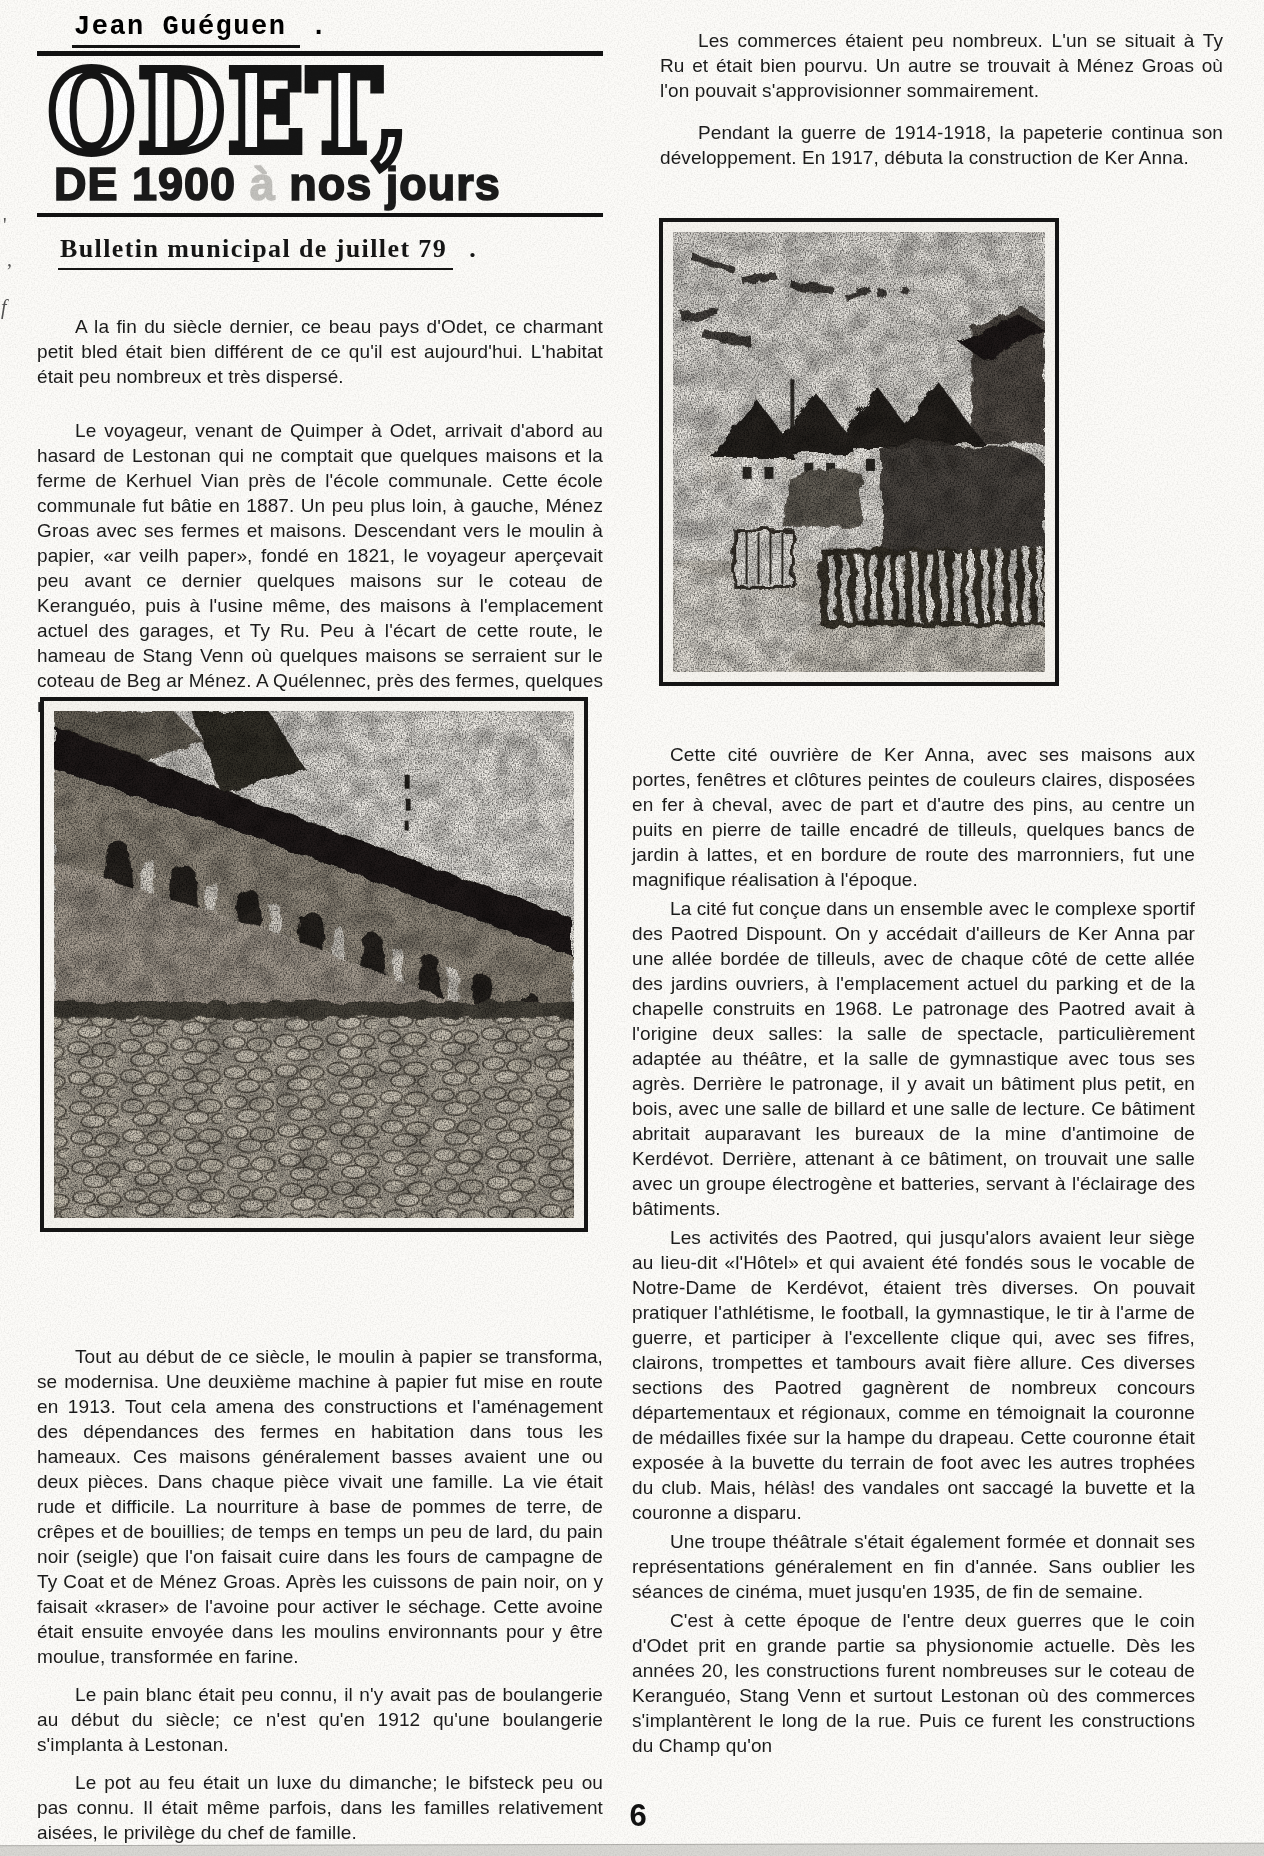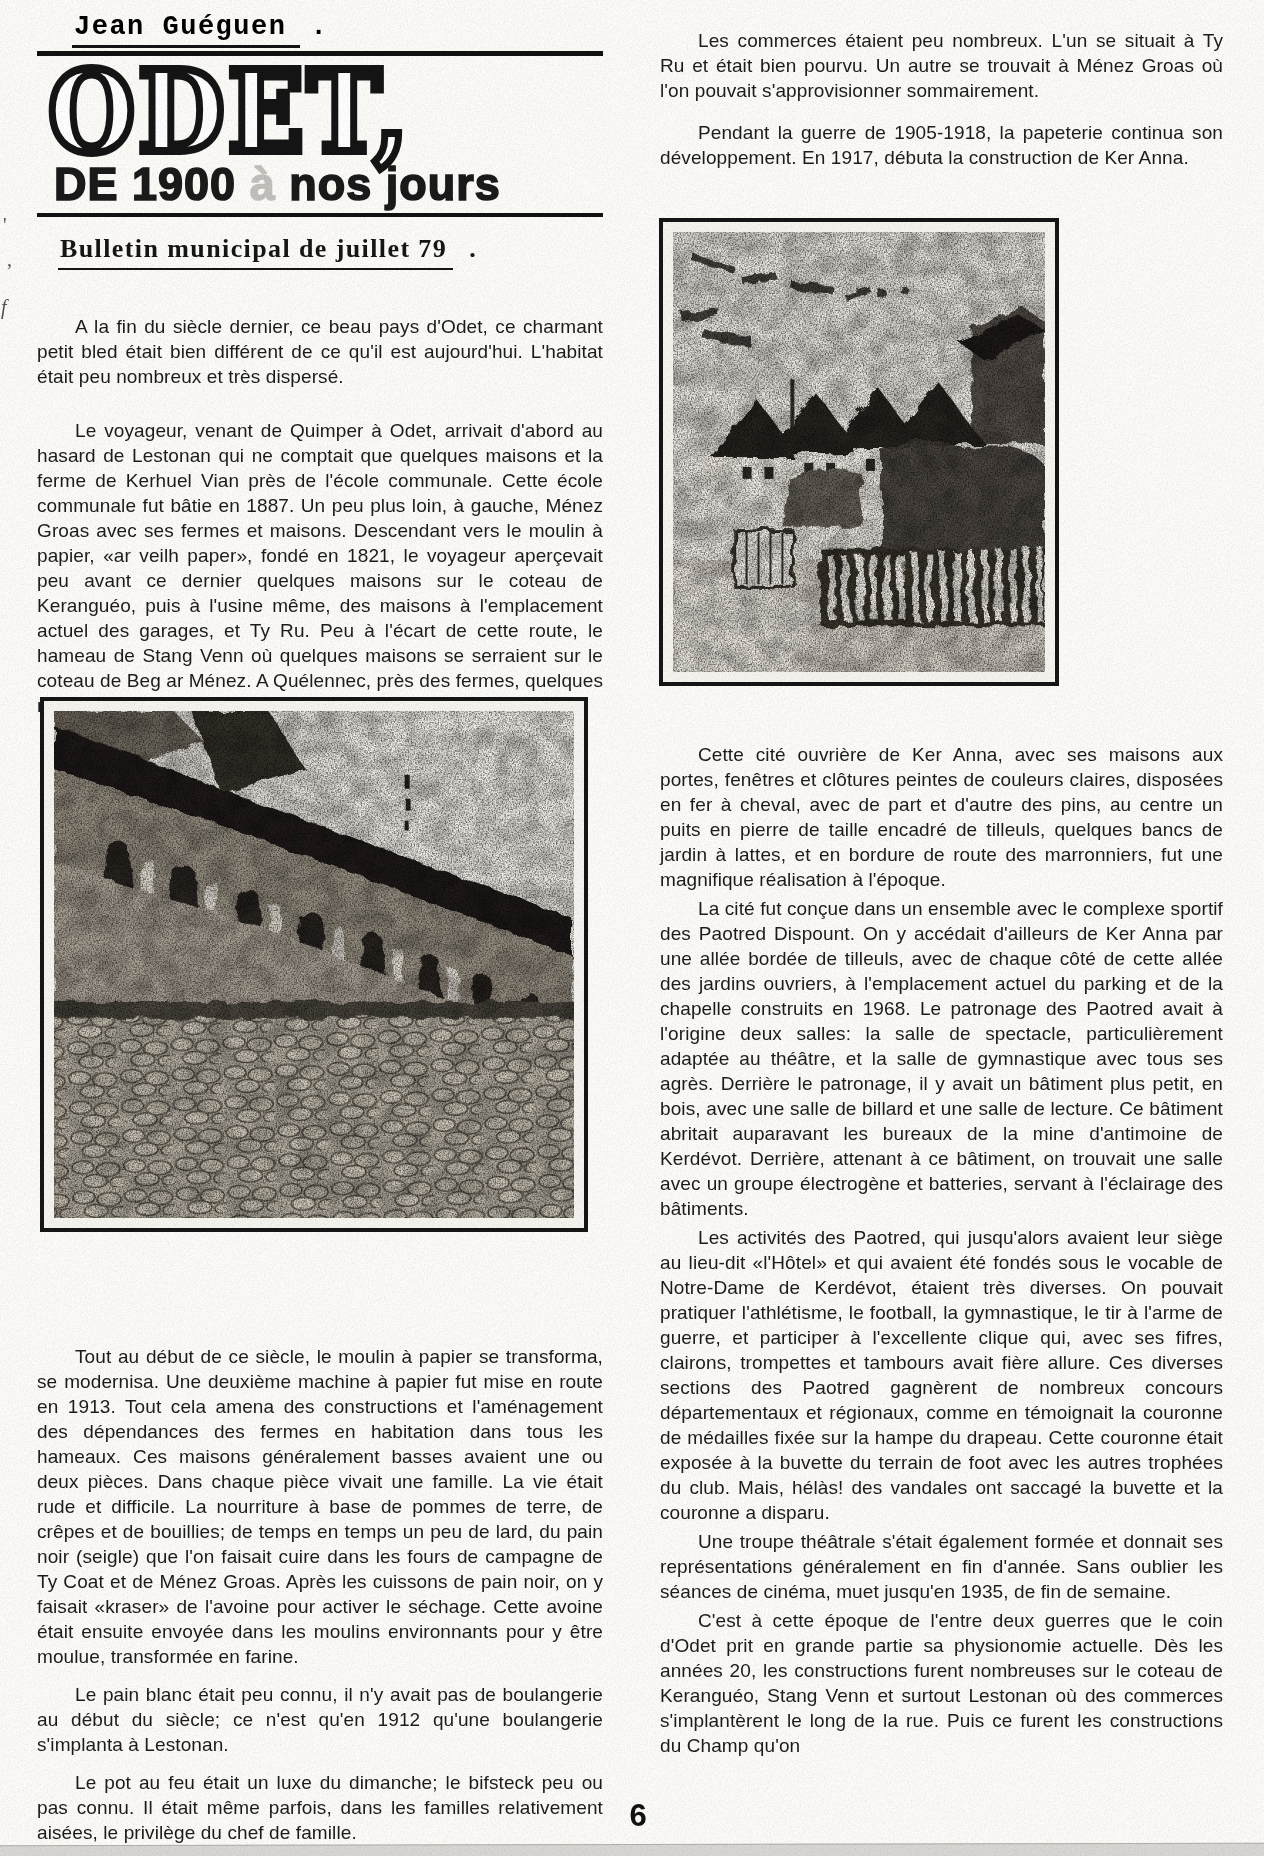--- a/index.html
+++ b/index.html
@@ -44,21 +44,21 @@
   .textblock p {
     font-size:19px; line-height:25px; text-align:justify; text-indent:38px;
     color:#1c1c1c; letter-spacing:0.1px;
   }
   .lt-top    { left:37px;  top:278px;  width:566px;margin-top:36px; }
   .lt-top p + p { margin-top:29px; }
   .lt-bottom { left:37px;  top:1344px; width:566px; }
   .lt-bottom p + p { margin-top:13px; }
   .rt-top    { left:660px; top:28px;   width:563px; }
   .rt-top p + p { margin-top:17px; }
-  .rt-bottom { left:660px; top:742px;  width:563px; }
+  .rt-bottom { left:632px; top:742px;  width:563px; }
   .rt-bottom p + p { margin-top:4px; }
   
   .photo { position:absolute; border:4px solid #161616; background:#f6f4ef; }
   .photo-left  { left:40px;  top:697px; width:548px; height:535px; padding:10px; }
   .photo-right { left:659px; top:218px; width:400px; height:468px; padding:10px; }
   .photo svg { width:100%; height:100%; display:block; }
   
   .page-number { position:absolute; left:608px; top:1798px; width:60px; text-align:center;
     font-size:31px; font-weight:bold; color:#121212; }
   .scan-edge { position:absolute; left:-6px; top:1844px; width:1276px; height:16px;
@@ -163,21 +163,21 @@
   </div>
 
   <div class="textblock lt-bottom">
     <p>Tout au début de ce siècle, le moulin à papier se transforma, se modernisa. Une deuxième machine à papier fut mise en route en 1913. Tout cela amena des constructions et l'aménagement des dépendances des fermes en habitation dans tous les hameaux. Ces maisons généralement basses avaient une ou deux pièces. Dans chaque pièce vivait une famille. La vie était rude et difficile. La nourriture à base de pommes de terre, de crêpes et de bouillies; de temps en temps un peu de lard, du pain noir (seigle) que l'on faisait cuire dans les fours de campagne de Ty Coat et de Ménez Groas. Après les cuissons de pain noir, on y faisait «kraser» de l'avoine pour activer le séchage. Cette avoine était ensuite envoyée dans les moulins environnants pour y être moulue, transformée en farine.</p>
     <p>Le pain blanc était peu connu, il n'y avait pas de boulangerie au début du siècle; ce n'est qu'en 1912 qu'une boulangerie s'implanta à Lestonan.</p>
     <p>Le pot au feu était un luxe du dimanche; le bifsteck peu ou pas connu. Il était même parfois, dans les familles relativement aisées, le privilège du chef de famille.</p>
   </div>
 
   <div class="textblock rt-top">
     <p>Les commerces étaient peu nombreux. L'un se situait à Ty Ru et était bien pourvu. Un autre se trouvait à Ménez Groas où l'on pouvait s'approvisionner sommairement.</p>
-    <p>Pendant la guerre de 1905-1918, la papeterie continua son développement. En 1917, débuta la construction de Ker Anna.</p>
+    <p>Pendant la guerre de 1914-1918, la papeterie continua son développement. En 1917, débuta la construction de Ker Anna.</p>
   </div>
 
   <div class="photo photo-right">
     <svg viewBox="0 0 374 442" preserveAspectRatio="none">
       <rect width="374" height="442" fill="#e9e6e0"></rect>
 
       <g fill="#2f2b26" filter="url(#rough)" opacity="0.85">
         <rect x="18" y="28" width="46" height="7" transform="rotate(18 40 30)"></rect>
         <rect x="70" y="44" width="34" height="6" transform="rotate(-12 87 47)"></rect>
         <rect x="120" y="52" width="40" height="8" transform="rotate(6 140 56)"></rect>

